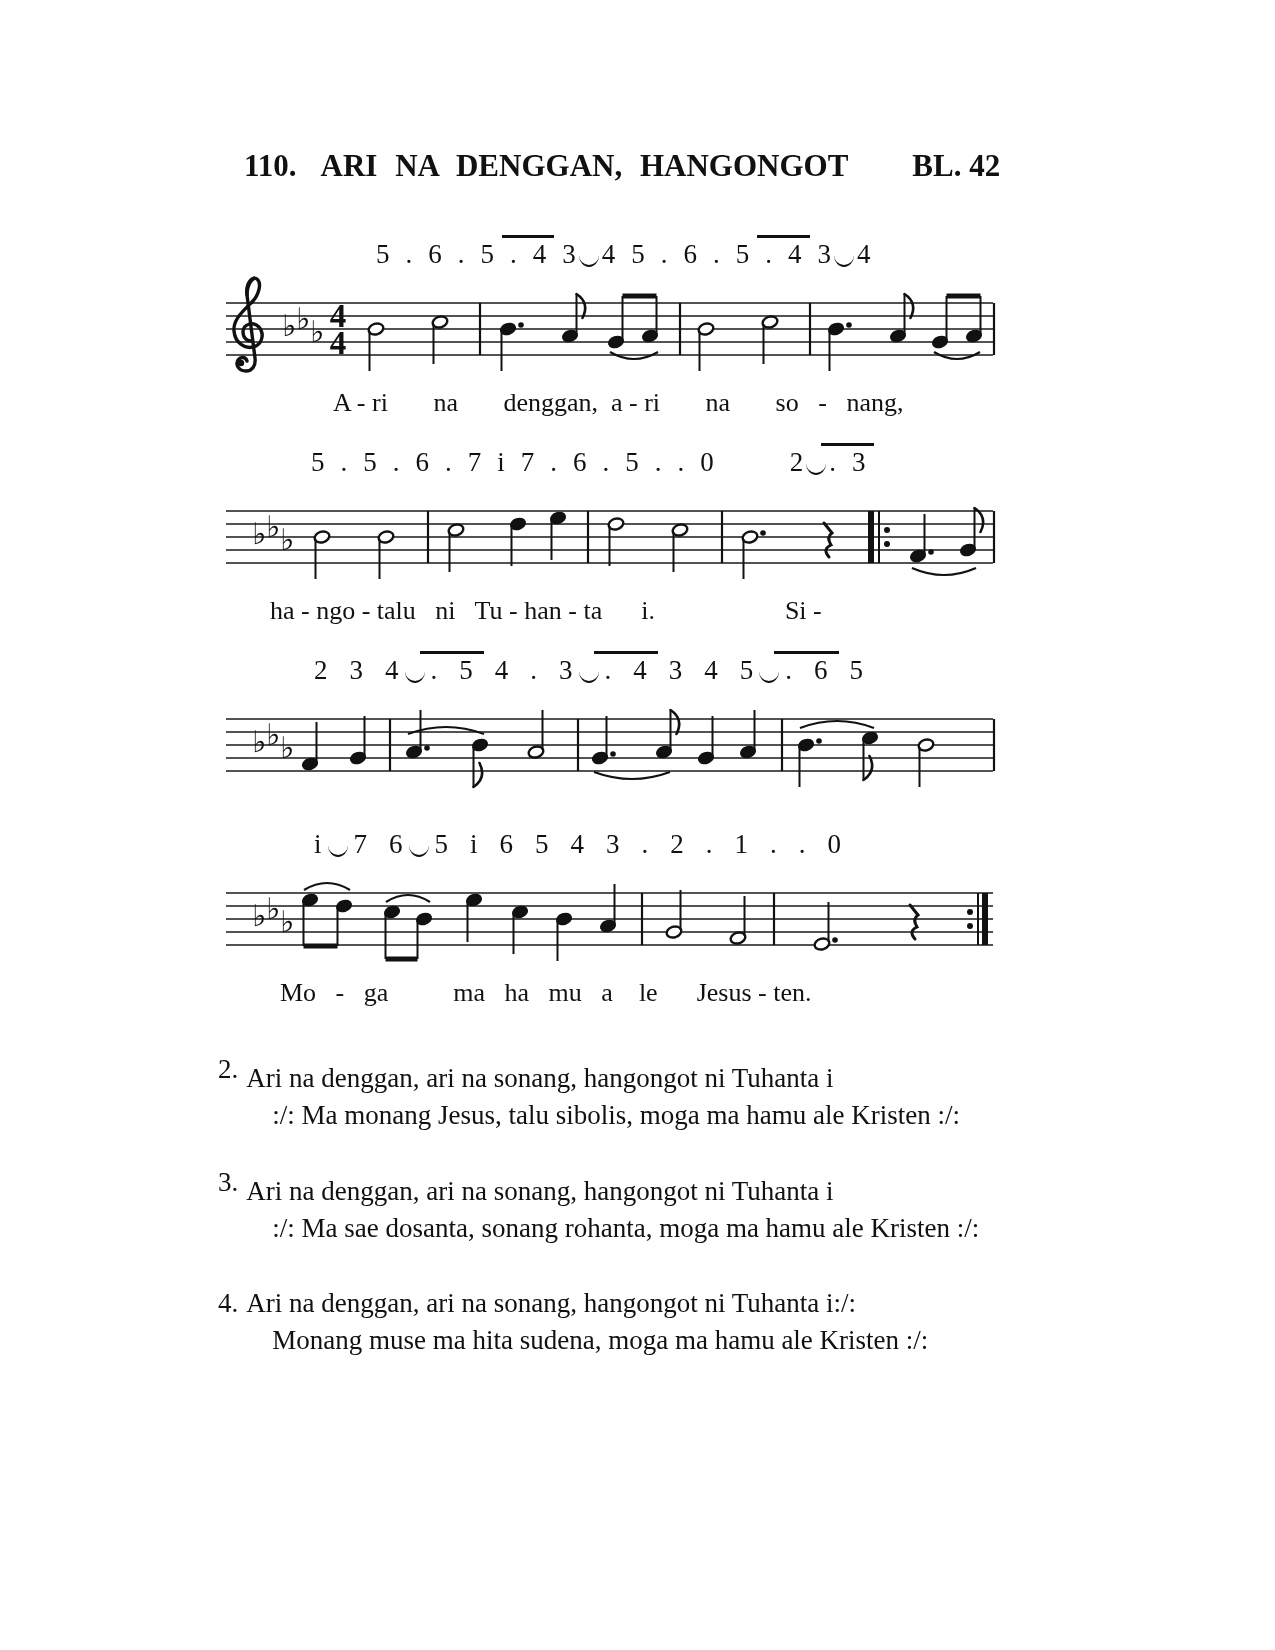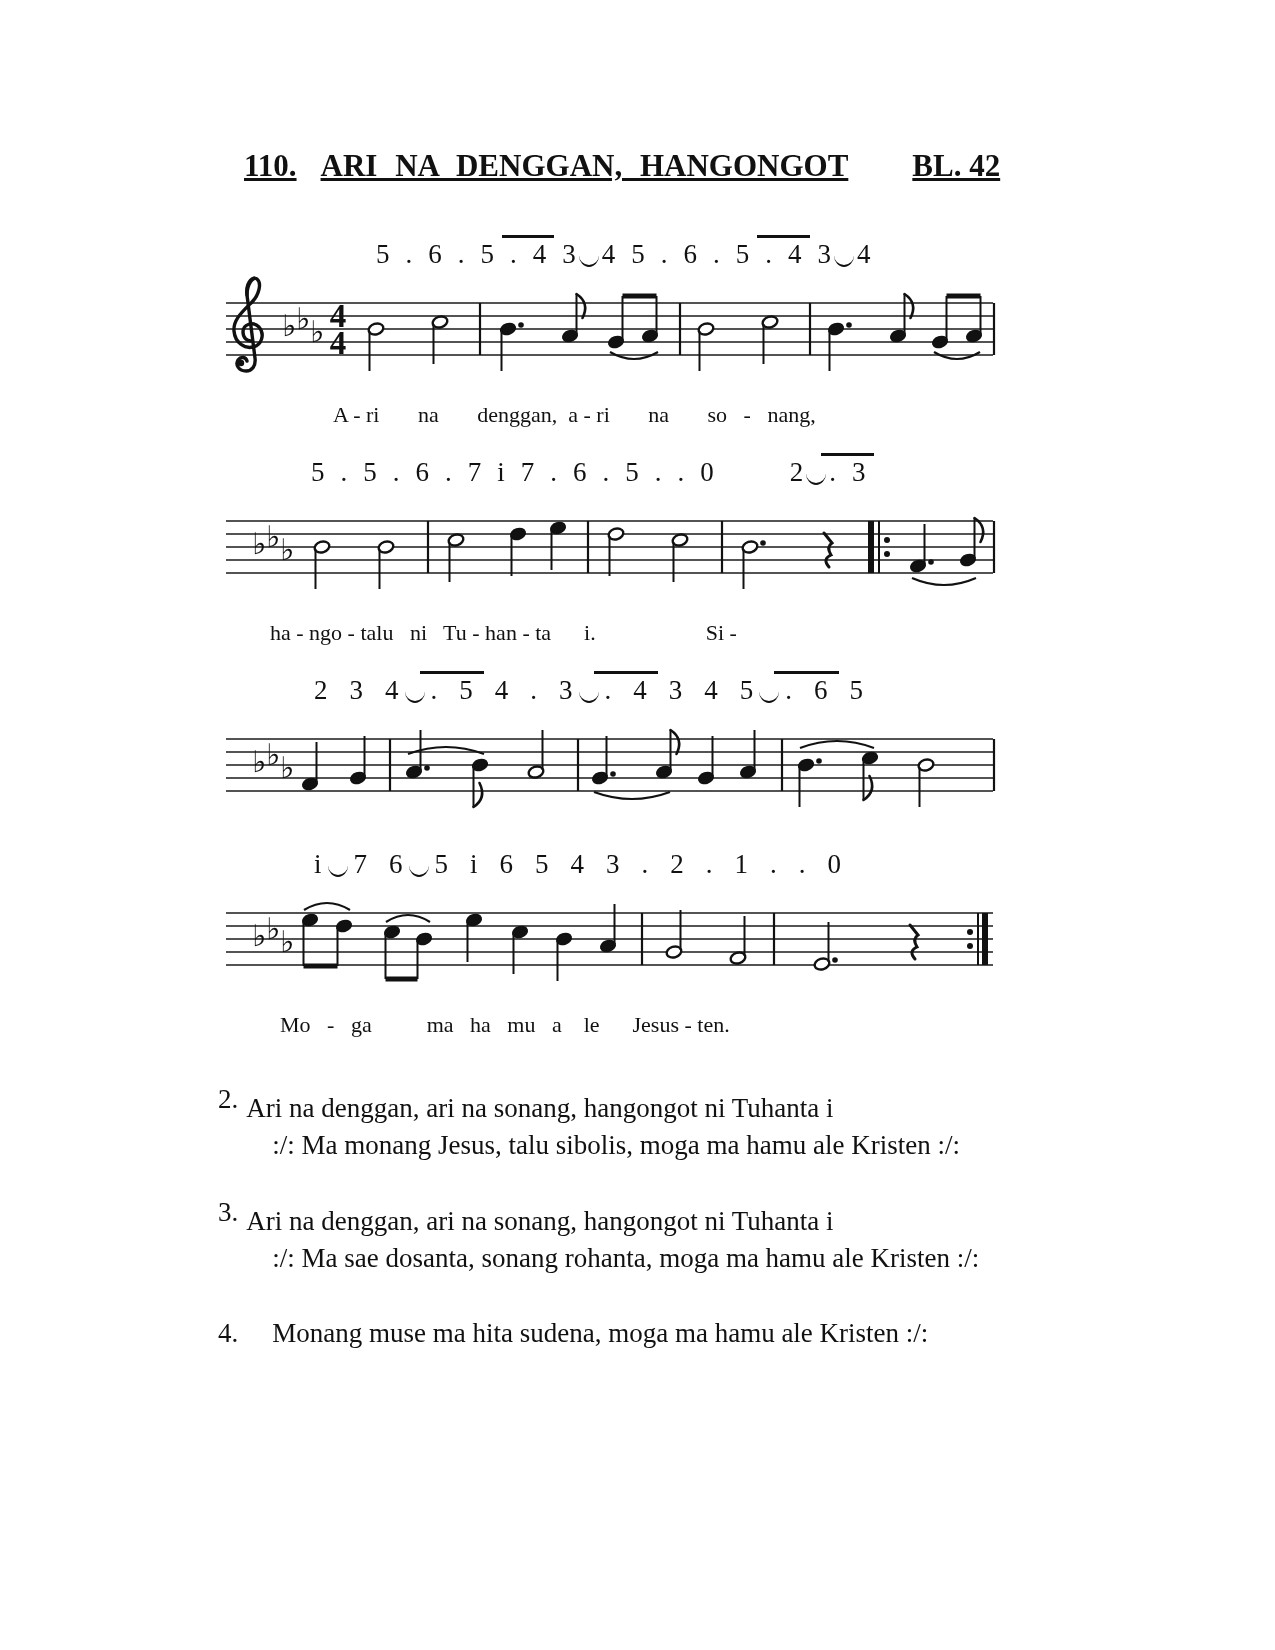--- a/index.html
+++ b/index.html
@@ -3,36 +3,36 @@
 <meta charset="utf-8">
 <style>
   html,body { margin:0; padding:0; }
   body {
     width:1275px; height:1650px; background:#ffffff; color:#111;
     font-family:"Liberation Serif", serif; overflow:hidden;
   }
   .sheet { padding:148px 0 0 218px; width:820px; }
 
   .titlebar { display:flex; align-items:baseline; margin-left:26px; margin-bottom:42px;
-              font-size:31px; font-weight:bold;text-decoration:underline; }
+              font-size:31px; font-weight:bold; }
   .title-main { word-spacing:10px; margin-left:24px; }
   .title-gap { width:64px; }
 
   .staff-block { margin-bottom:14px; }
   .numrow { display:flex; align-items:flex-end; font-size:27px; height:42px; font-weight:normal; }
   .numrow .tk { margin:0 8px; line-height:1; display:block; }
   .numrow.wide .tk { margin:0 11px; }
   .ovg { display:flex; border-top:3px solid #111; padding-top:3px; margin-top:-6px; }
   .tie { width:20px; height:11px; border-bottom:2.5px solid #111;
          border-radius:0 0 55% 55% / 0 0 100% 100%;
          margin:0 -5px 1px; align-self:flex-end; }
   .gapsp { display:inline-block; }
 
   .staff { display:block; }
-  .lyrics { font-size:22px; white-space:pre; margin-top:16px; margin-bottom:16px; }
+  .lyrics { font-size:26px; white-space:pre; margin-top:2px; margin-bottom:16px; }
 
   .verses { margin-top:52px; font-size:27px; line-height:1.38; }
   .verse { display:flex; margin-bottom:38px; }
   .vnum { margin-right:8px; }
   .vnum.raised { position:relative; top:-9px; }
   .vline2 { padding-left:26px; }
 </style>
 </head>
 <body>
 
@@ -356,18 +356,19 @@
     <div class="verse">
       <span class="vnum raised">3.</span>
       <div>
         <div>Ari na denggan, ari na sonang, hangongot ni Tuhanta i</div>
         <div class="vline2">:/: Ma sae dosanta, sonang rohanta, moga ma hamu ale Kristen :/:</div>
       </div>
     </div>
     <div class="verse">
       <span class="vnum">4.</span>
       <div>
+        <div>Ari na denggan, ari na sonang, hangongot ni Tuhanta i:/:</div>
         <div class="vline2">Monang muse ma hita sudena, moga ma hamu ale Kristen :/:</div>
       </div>
     </div>
   </div>
 
 </div>
 
 </body></html>

